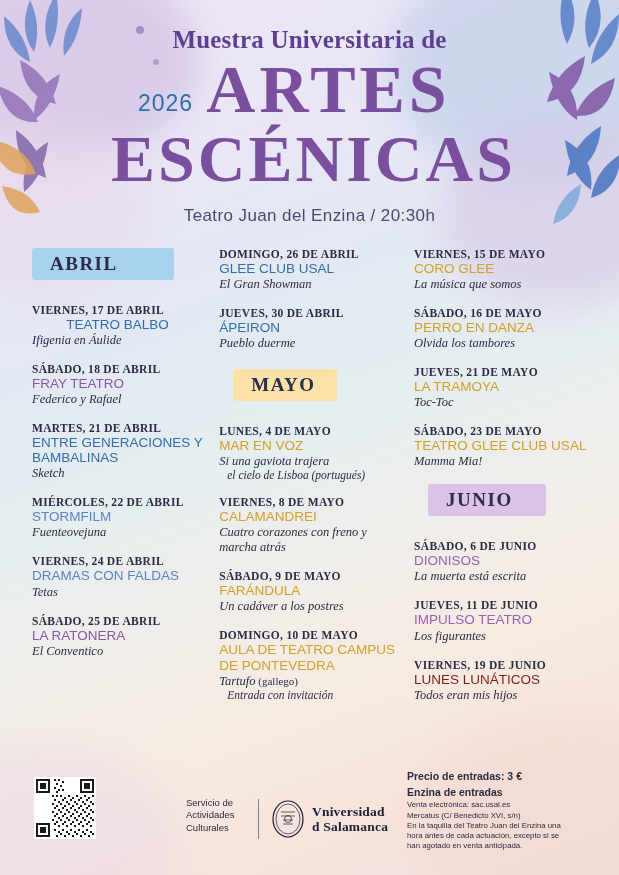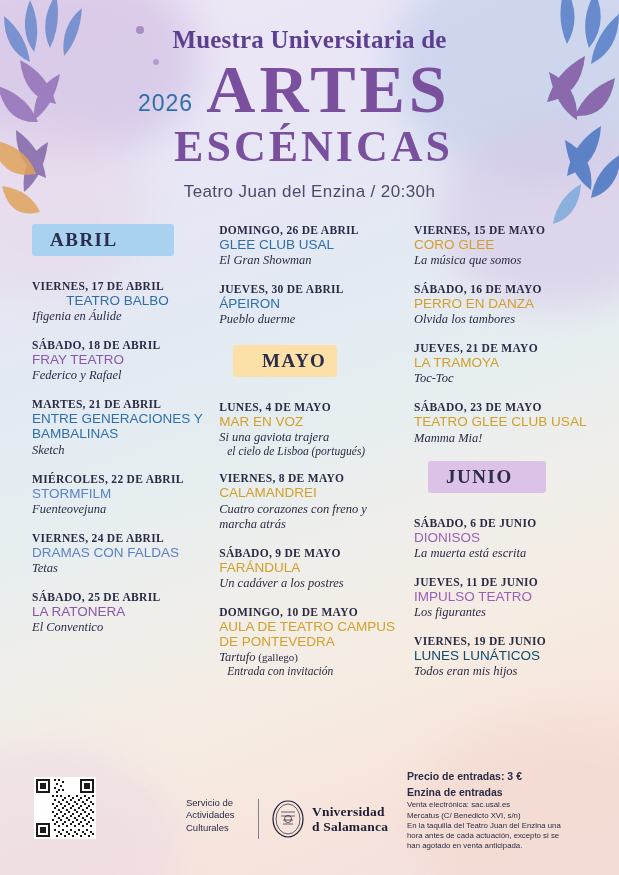--- a/index.html
+++ b/index.html
@@ -42,21 +42,21 @@
     font-weight: bold;
     font-size: 68px;
     color: #7a4f9e;
     letter-spacing: 4px;
     line-height: .98;
     margin-left: 38px;
   }
   .t-escenicas {
     font-family: "Liberation Serif", serif;
     font-weight: bold;
-    font-size: 44px;
+    font-size: 66px;
     color: #7a4f9e;
     letter-spacing: 3px;
     line-height: 1.08;
     margin-left: 8px;
   }
   .t-venue {
     margin-top: 12px;
     font-family: "Liberation Sans", sans-serif;
     font-size: 17px;
     color: #4a4a6b;
@@ -79,21 +79,21 @@
     font-family: "Liberation Serif", serif;
     font-weight: bold;
     font-size: 19px;
     letter-spacing: 1.5px;
     color: #2b2b4a;
     padding: 5px 0 5px 18px;
     border-radius: 3px;
     margin-bottom: 24px;
   }
   .month-abril { background: #a8d2ef; width: 142px; }
-  .month-mayo  { background: #fbe1a8; width: 104px; margin-left: 14px; text-align: center; }
+  .month-mayo  { background: #fbe1a8; width: 104px; margin-left: 14px; }
   .month-junio { background: #ddc2e8; width: 118px; margin-left: 14px; }
 
   .event { margin-bottom: 15px; }
   .ev-date {
     font-family: "Liberation Serif", serif;
     font-weight: bold;
     font-size: 11.5px;
     letter-spacing: .3px;
     color: #2b2b45;
     margin-bottom: 1px;
@@ -330,21 +330,21 @@
           <div class="ev-company" style="color: rgb(154, 95, 184);">DIONISOS</div>
           <div class="ev-work">La muerta está escrita</div>
         </div>
         <div class="event">
           <div class="ev-date">JUEVES, 11 DE JUNIO</div>
           <div class="ev-company" style="color: rgb(154, 95, 184);">IMPULSO TEATRO</div>
           <div class="ev-work">Los figurantes</div>
         </div>
         <div class="event">
           <div class="ev-date">VIERNES, 19 DE JUNIO</div>
-          <div class="ev-company" style="color: #0c4a6e;">LUNES LUNÁTICOS</div>
+          <div class="ev-company" style="color: #7f1d1d;">LUNES LUNÁTICOS</div>
           <div class="ev-work">Todos eran mis hijos</div>
         </div>
       </div>
   </div>
 </div>
 
 <div class="footer">
   <div class="qr">
     <svg width="62" height="62" viewBox="0 0 31 31" shape-rendering="crispEdges">
       <rect width="31" height="31" fill="#ffffff"></rect>

